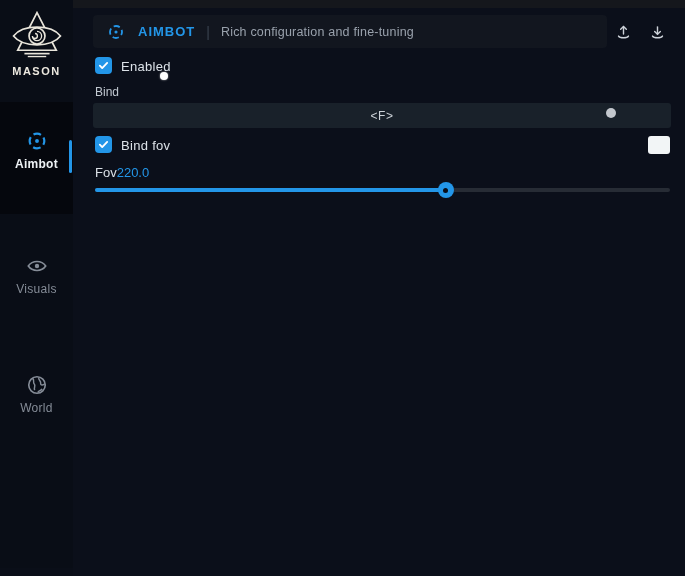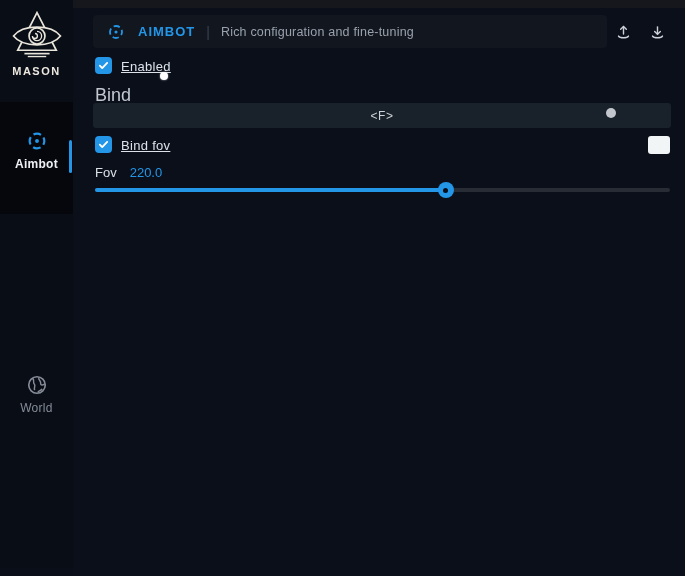--- a/index.html
+++ b/index.html
@@ -38,35 +38,35 @@
 
   .icon-btn { position:absolute; top:10px; width:28px; height:28px; background:transparent; border:none; color:#cdd2d9; display:flex; align-items:center; justify-content:center; cursor:pointer; }
   .icon-btn svg { width:17px; height:17px; }
   .btn-upload { left:536px; }
   .btn-download { left:570px; }
 
   .checkbox { position:absolute; width:17px; height:17px; background:var(--accent); border-radius:4px; display:flex; align-items:center; justify-content:center; cursor:pointer; }
   .checkbox svg { width:11px; height:11px; }
   .cb-enabled { left:22px; top:49px; }
   .cb-drawfov { left:22px; top:128px; }
-  .cb-label { position:absolute; font-size:13px; color:#dce2e8; letter-spacing:0.3px;text-decoration:underline; }
+  .cb-label { position:absolute; font-size:13px; color:#dce2e8; letter-spacing:0.3px; }
   .lbl-enabled { left:48px; top:51px; }
   .lbl-drawfov { left:48px; top:130px; }
 
   .cursor-dot { position:absolute; left:87px; top:64px; width:8px; height:8px; border-radius:50%; background:#fdfdfd; box-shadow:0 0 2px rgba(255,255,255,0.7); }
 
-  .bind-label { position:absolute; left:22px; top:77px; font-size:18px; color:#c1c8d0; }
+  .bind-label { position:absolute; left:22px; top:77px; font-size:12px; color:#c1c8d0; }
   .bind-input { position:absolute; left:20px; top:95px; width:578px; height:25px; background:#19212a; border-radius:3px; display:flex; align-items:center; justify-content:center; cursor:pointer; }
   .bind-value { font-size:12px; color:#ccd2d8; letter-spacing:0.5px; }
   .bind-dot { position:absolute; left:533px; top:100px; width:10px; height:10px; border-radius:50%; background:#c3c7cd; }
 
   .color-swatch { position:absolute; left:575px; top:128px; width:22px; height:18px; border-radius:3px; background:var(--swatch); cursor:pointer; }
 
   .fov-label { position:absolute; left:22px; top:157px; font-size:13px; color:#dce2e8; }
-  .fov-value { color:var(--accent); margin-left:13px; }
+  .fov-value { color:var(--accent); margin-left:0; }
 
   .slider { position:absolute; left:22px; top:174px; width:575px; height:16px; cursor:pointer; }
   .slider-track { position:absolute; left:0; top:6px; width:100%; height:4px; background:#272c35; border-radius:2px; }
   .slider-fill { position:absolute; left:0; top:6px; height:4px; background:var(--accent); border-radius:2px; }
   .slider-handle { position:absolute; top:0; width:16px; height:16px; margin-left:-8px; border-radius:50%; background:var(--accent); display:flex; align-items:center; justify-content:center; }
   .slider-handle::after { content:""; width:5px; height:5px; border-radius:50%; background:#0a0e18; }
 </style>
 </head>
 <body>
 
@@ -90,20 +90,27 @@
     <div class="active-indicator"></div>
 
     <div class="nav-item nav-aimbot active">
       <svg viewBox="0 0 24 24" fill="none" stroke="currentColor">
         <circle cx="12" cy="12" r="8" stroke-width="2.4" stroke-dasharray="8.5 4.07" stroke-dashoffset="4.2"></circle>
         <circle cx="12" cy="12" r="2.1" fill="currentColor" stroke="none"></circle>
       </svg>
       <span class="nav-label">Aimbot</span>
     </div>
 
+    <div class="nav-item nav-visuals inactive">
+      <svg viewBox="0 0 24 24" fill="none" stroke="currentColor">
+        <path d="M2.5 12 C7 5.5 17 5.5 21.5 12 C17 18.5 7 18.5 2.5 12 Z" stroke-width="1.8"></path>
+        <circle cx="12" cy="12" r="2.4" fill="currentColor" stroke="none"></circle>
+      </svg>
+      <span class="nav-label">Visuals</span>
+    </div>
 
     <div class="nav-item nav-world inactive">
       <svg viewBox="0 0 24 24" fill="none" stroke="currentColor">
         <circle cx="12" cy="12" r="9" stroke-width="1.8"></circle>
         <path d="M7 4.5 C10 7 7 9 9 11 C11 13 8 15 9.5 17.5" stroke-width="1.6"></path>
         <path d="M14 3.8 C13 6.5 16.5 7.5 16 10 C15.5 12.5 19 12.5 20.5 10.5" stroke-width="1.6"></path>
         <path d="M13 20.2 C13.5 18 16.5 18.5 17.5 16.2" stroke-width="1.6"></path>
       </svg>
       <span class="nav-label">World</span>
     </div>

